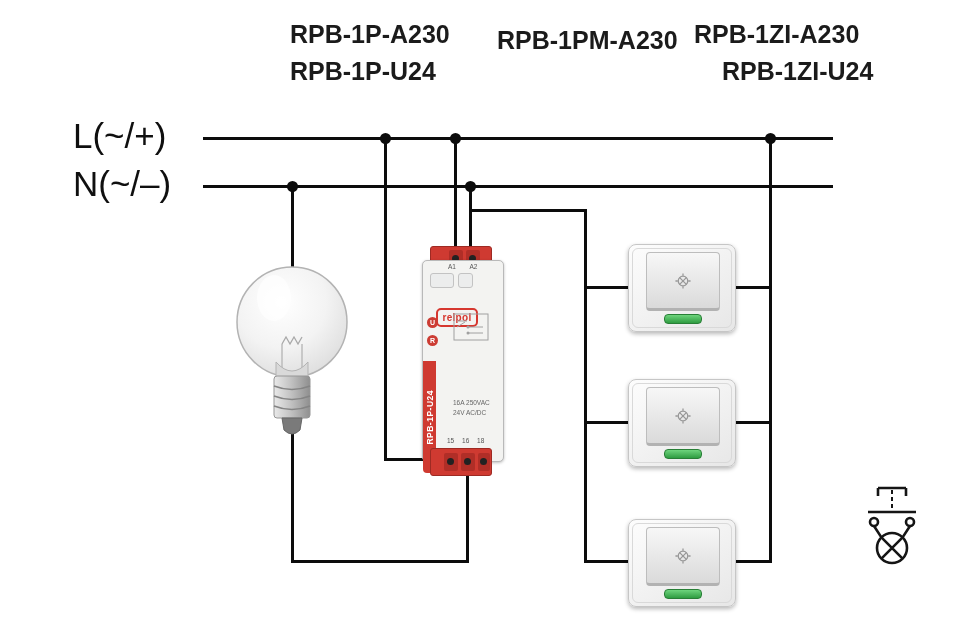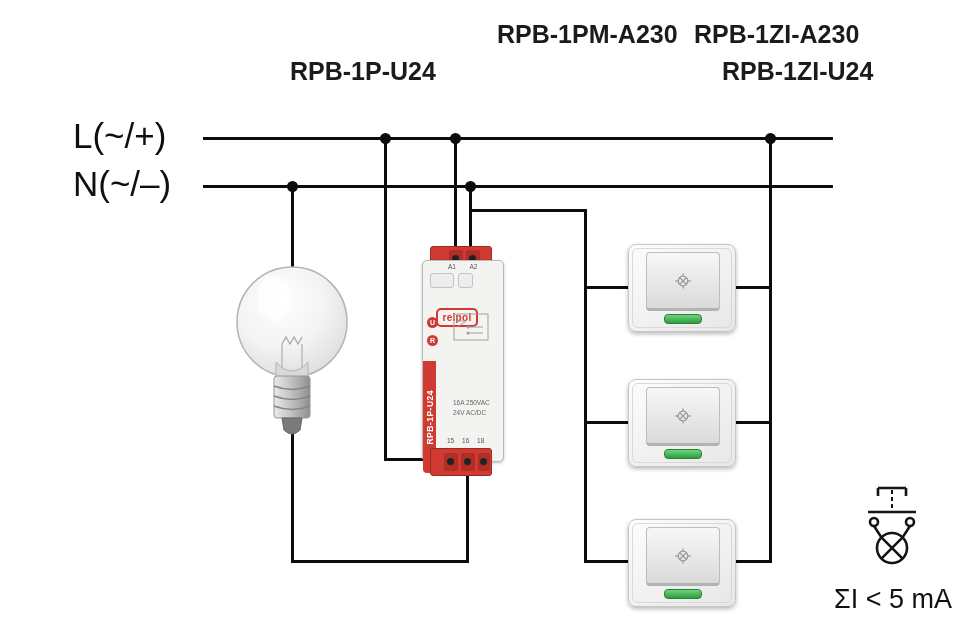--- a/index.html
+++ b/index.html
@@ -43,21 +43,22 @@
   .sw-led{position:absolute;left:35px;top:69px;width:36px;height:8px;border-radius:4px;
           background:linear-gradient(180deg,#6ed47d,#2f9c41);border:1px solid #287f36;}
   
   .note-text{position:absolute;font-size:27px;color:#101010;white-space:nowrap;}
 </style>
 </head>
 <body>
 
 <div id="canvas">
 
-  <div class="model" style="left:497px;top:20px">RPB-1PM-A230</div>
+  <div class="model" style="left:290px;top:20px">RPB-1P-A230</div>
+  <div class="model" style="left:497px;top:26px">RPB-1PM-A230</div>
   <div class="model" style="left:694px;top:20px">RPB-1ZI-A230</div>
   <div class="model" style="left:290px;top:57px">RPB-1P-U24</div>
   <div class="model" style="left:722px;top:57px">RPB-1ZI-U24</div>
 
   <div class="rail-label" style="left:73px;top:116px">L(~/+)</div>
   <div class="rail-label" style="left:73px;top:164px">N(~/–)</div>
 
   <div class="wire wh" style="left:203px;top:137px;width:630px"></div>
   <div class="wire wh" style="left:203px;top:185px;width:630px"></div>
 
@@ -195,15 +196,14 @@
       <path d="M36,6 H64 M36,6 V14 M64,6 V14"></path>
       <path d="M50,8 V28" stroke-dasharray="4 3" stroke-width="2"></path>
       <path d="M26,30 H74"></path>
       <circle cx="32" cy="40" r="4" fill="#ffffff"></circle>
       <circle cx="68" cy="40" r="4" fill="#ffffff"></circle>
       <path d="M32,44 L39.4,55.4 M68,44 L60.6,55.4"></path>
       <circle cx="50" cy="66" r="15"></circle>
       <path d="M39.4,55.4 L60.6,76.6 M60.6,55.4 L39.4,76.6"></path>
     </g>
   </svg>
-  <div class="note-text" style="left:834px;top:584px">ΣI &lt; 5 mA</div>
 
 </div>
 
 </body></html>

